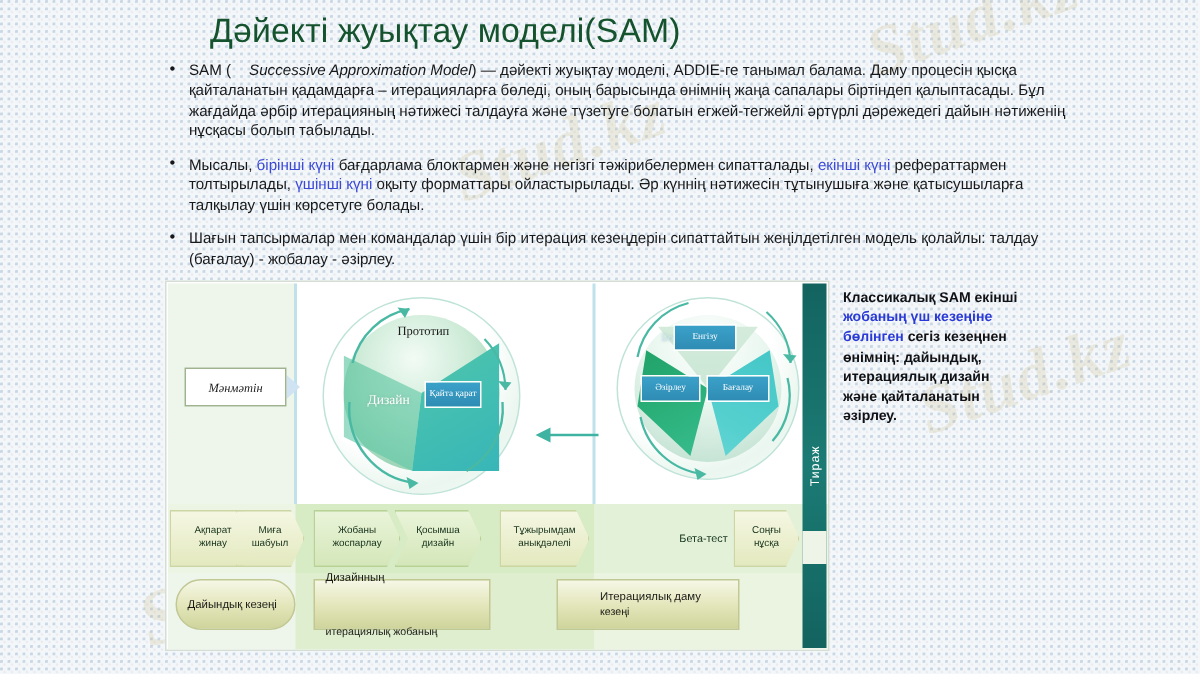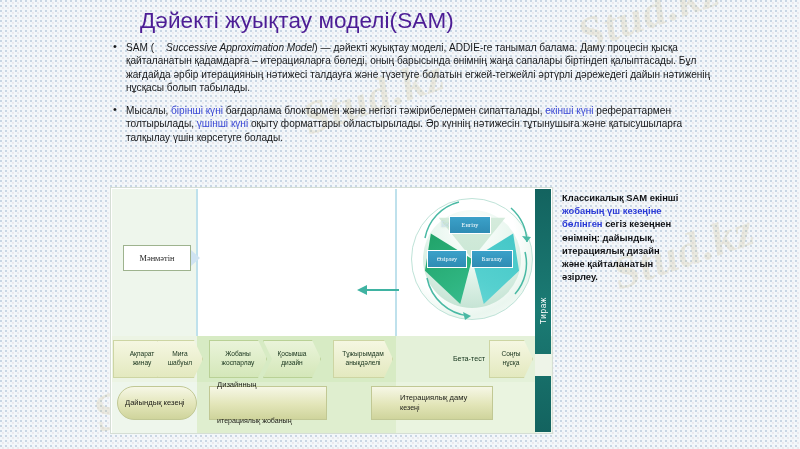--- a/index.html
+++ b/index.html
@@ -40,21 +40,21 @@
   .wm3 { left: 90px;  top: 360px; font-size: 52px; color: rgba(196,178,120,0.20);}
   .wm4 { left: 610px; top: 225px; font-size: 46px; }
   .wm5 { left: 160px; top: 205px; font-size: 46px; color: rgba(190,200,220,0.22);}
 
   
   .slide-title {
     position: absolute;
     left: 140px;
     top: 8px;
     font-size: 22.5px;
-    color: #4c1d95;
+    color: #14532d;
     font-family: "Liberation Sans", sans-serif;
     letter-spacing: 0.1px;
     z-index: 5;
   }
 
   
   .bullets {
     position: absolute;
     left: 112px;
     top: 41px;
@@ -164,20 +164,21 @@
     height: 26px;
     background: #ffffff;
     border: 1px solid #9eb38e;
     display: flex;
     align-items: center;
     justify-content: center;
     font-size: 8.3px;
     color: #1e1e1e;
     font-family: "Liberation Serif", serif;
     z-index: 8;
+    font-style: italic;
   }
   .ctx-arrow {
     position:absolute; left:80px; top:62px; width:0;height:0;
     border-top:8px solid transparent; border-bottom:8px solid transparent;
     border-left:9px solid #cfe3f2; z-index:7;
   }
 
   
   .circ-wrap { position:absolute; z-index:8; }
   .circ1 { left: 104px; top: 10px; width: 132px; height: 132px; }
@@ -326,40 +327,61 @@
   <div class="wm-text wm3">Stud.kz</div>
   <div class="wm-text wm4">Stud.kz</div>
   <div class="wm-text wm5">Stud.kz</div>
 </div>
 
 <div class="slide-title">Дәйекті жуықтау моделі(SAM)</div>
 
 <div class="bullets">
   <div class="bullet"><span>SAM (</span><i>Successive Approximation Model</i><span>) — дәйекті жуықтау моделі, ADDIE-ге танымал балама. Даму процесін қысқа қайталанатын қадамдарға – итерацияларға бөледі, оның барысында өнімнің жаңа сапалары біртіндеп қалыптасады. Бұл жағдайда әрбір итерацияның нәтижесі талдауға және түзетуге болатын егжей-тегжейлі әртүрлі дәрежедегі дайын нәтиженің нұсқасы болып табылады.</span></div>
   <div class="bullet"><span>Мысалы, </span><span class="hl">бірінші күні</span><span> бағдарлама блоктармен және негізгі тәжірибелермен сипатталады, </span><span class="hl">екінші күні</span><span> рефераттармен толтырылады, </span><span class="hl">үшінші күні</span><span> оқыту форматтары ойластырылады. Әр күннің нәтижесін тұтынушыға және қатысушыларға талқылау үшін көрсетуге болады.</span></div>
+  <div class="bullet"><span>Шағын тапсырмалар мен командалар үшін бір итерация кезеңдерін сипаттайтын жеңілдетілген модель қолайлы: талдау (бағалау) - жобалау - әзірлеу.</span></div>
 </div>
 
 <div class="diagram">
 
   <div class="col col-a"></div>
   <div class="col col-b"></div>
   <div class="col col-c"></div>
   <div class="col-sep sep1"></div>
   <div class="col-sep sep2"></div>
 
   <div class="band-lower"></div>
   <div class="band-mid-b"></div>
   <div class="band-mid-c"></div>
   <div class="band-lower2"></div>
   <div class="band-low-b"></div>
   <div class="band-low-c"></div>
 
   <div class="ctx-arrow"></div>
   <div class="ctx-box">Мәнмәтін</div>
 
+  <div class="circ-wrap circ1">
+    <div class="ring"></div>
+    <div class="inner-disc c1-disc"></div>
+    <div class="wedge c1-w1"></div>
+    <div class="wedge c1-w2"></div>
+
+    <svg class="arrow-curve" width="132" height="132" viewBox="0 0 132 132">
+      <path d="M 20 44 A 48 48 0 0 1 58 8" fill="none" stroke="#49b9a4" stroke-width="1.6"></path>
+      <polygon points="58,8 50,7 55,14" fill="#49b9a4"></polygon>
+      <path d="M 120 70 A 48 48 0 0 1 96 116" fill="none" stroke="#49b9a4" stroke-width="1.6"></path>
+      <path d="M 18 70 A 50 50 0 0 0 62 124" fill="none" stroke="#49b9a4" stroke-width="1.6"></path>
+      <polygon points="64,124 56,120 58,128" fill="#49b9a4"></polygon>
+      <path d="M 108 28 A 50 50 0 0 1 122 62" fill="none" stroke="#49b9a4" stroke-width="1.4"></path>
+      <polygon points="122,62 117,56 126,57" fill="#49b9a4"></polygon>
+    </svg>
+
+    <div class="lbl-plain" style="left:50px; top:18px;">Прототип</div>
+    <div class="lbl-ghost" style="left:30px; top:63px;">Дизайн</div>
+    <div class="lbl-chip" style="left:68px; top:56px; width:38px;">Қайта қарат</div>
+  </div>
 
   <div class="circ-wrap circ2">
     <div class="ring"></div>
     <div class="inner-disc c2-disc"></div>
     <div class="wedge c2-w-top"></div>
     <div class="wedge c2-w-left"></div>
     <div class="wedge c2-w-right"></div>
 
     <svg class="arrow-curve" width="122" height="122" viewBox="0 0 122 122">
       <path d="M 14 40 A 46 46 0 0 1 48 4" fill="none" stroke="#49b9a4" stroke-width="1.5"></path>

